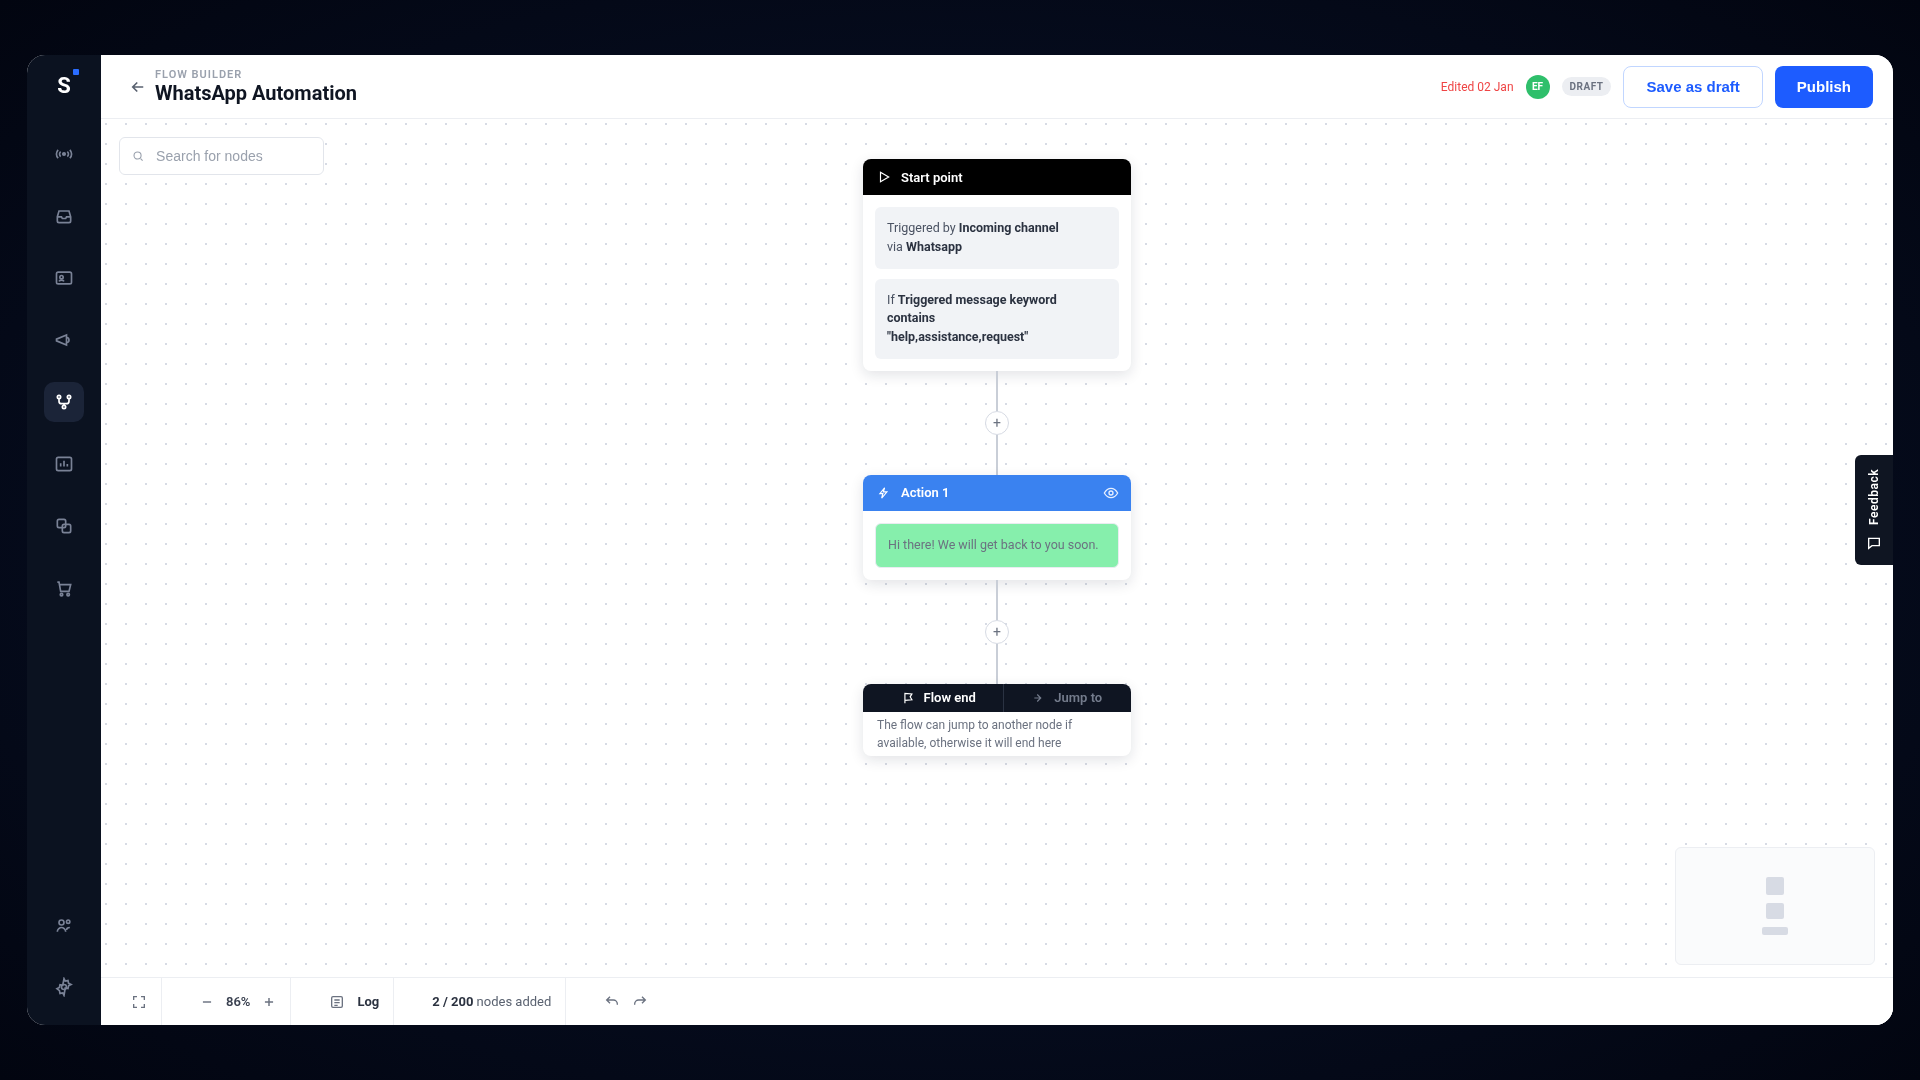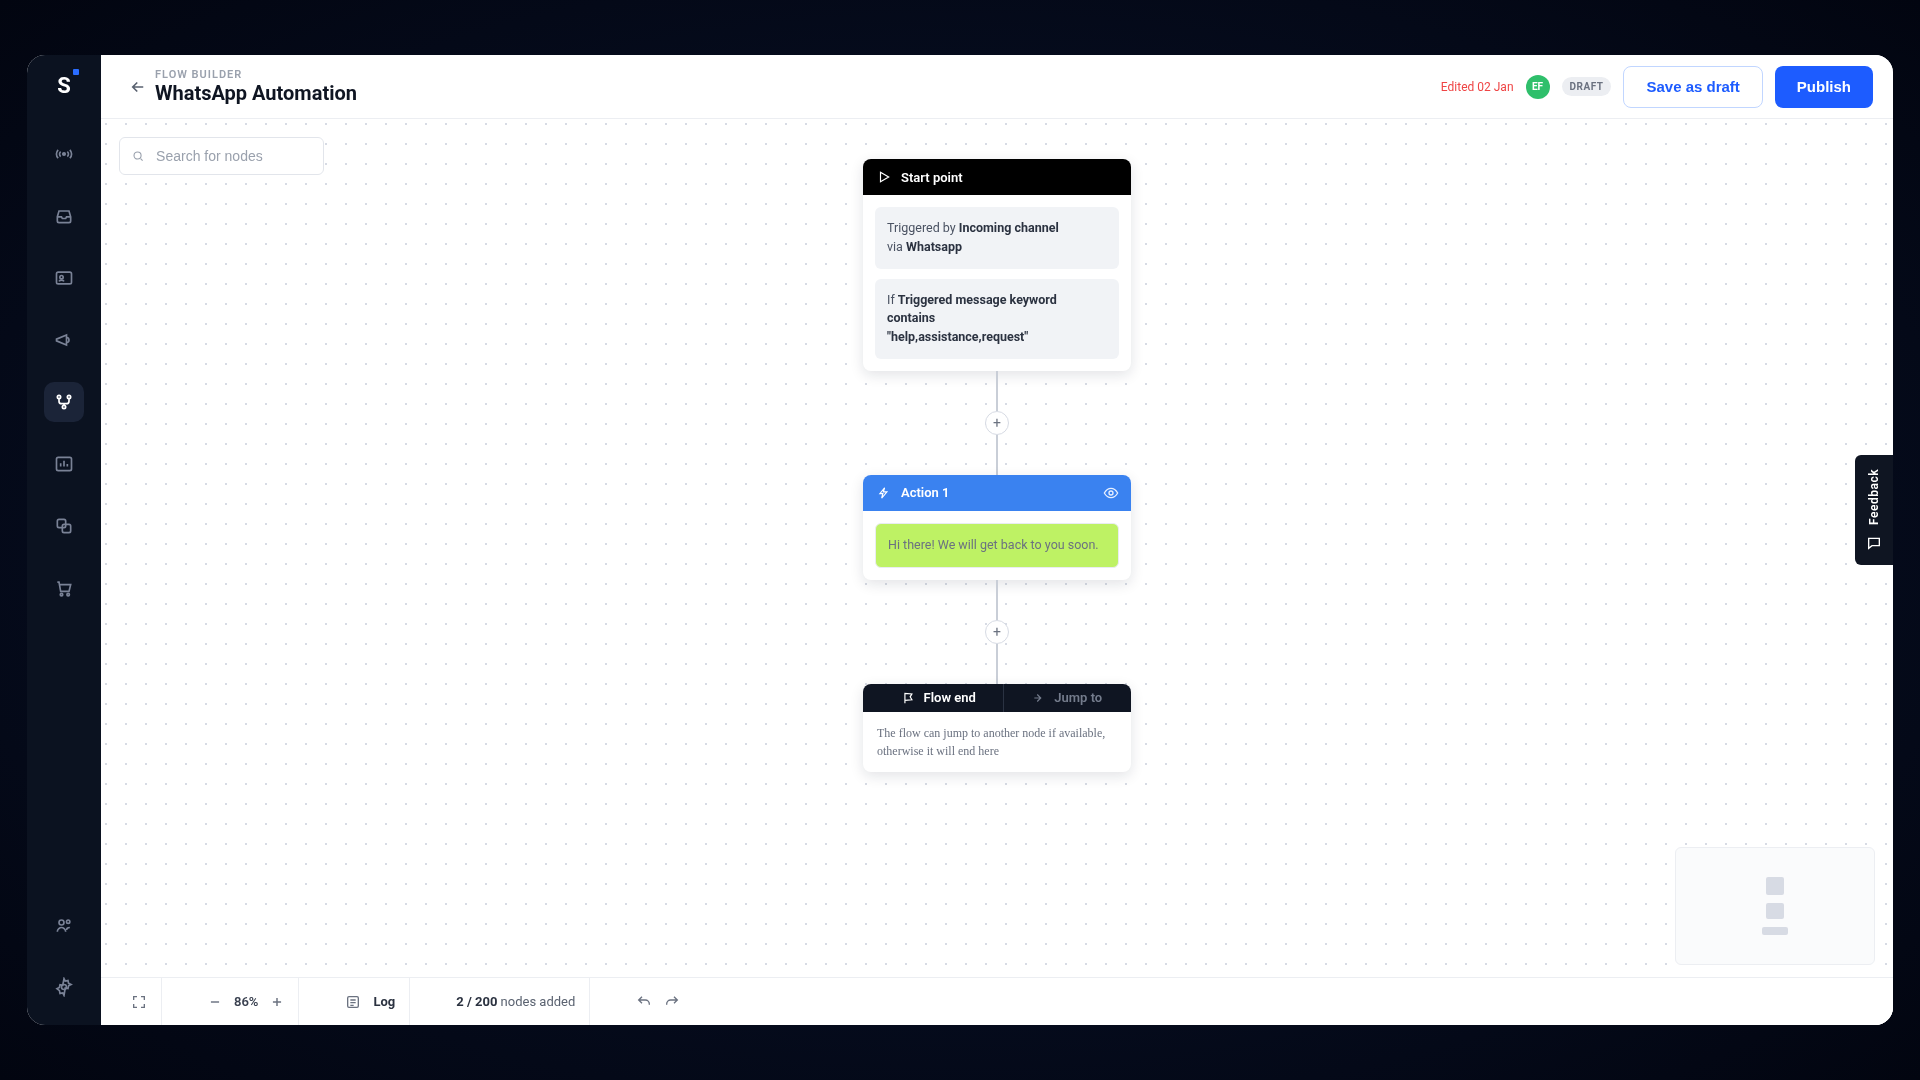--- a/index.html
+++ b/index.html
@@ -45,36 +45,36 @@
 
 .flow { position:absolute; left:50%; transform:translateX(-50%); top:40px; display:flex; flex-direction:column; align-items:center; }
 .node { width:268px; background:#fff; border-radius:8px; box-shadow:0 4px 14px rgba(15,25,50,0.12); overflow:hidden; }
 .node-header { height:36px; display:flex; align-items:center; padding:0 14px; gap:10px; color:#fff; font-size:13px; font-weight:600; }
 .nh-start { background:#000000; }
 .nh-action { background:#3a82f0; position:relative; }
 .nh-action .eye { position:absolute; right:12px; top:50%; transform:translateY(-50%); color:#e6efff; }
 .node-body { padding:12px; display:flex; flex-direction:column; gap:10px; }
 .slot { background:#f1f3f6; border-radius:6px; padding:12px; font-size:12.5px; color:#4a5262; line-height:1.5; }
 .slot .bold { font-weight:700; color:#2b3240; }
-.msg-slot { background:#bef264; border:1px solid #e9ecf1; border-radius:6px; padding:12px; font-size:12.5px; color:#6b7280; line-height:1.5; }
+.msg-slot { background:#86efac; border:1px solid #e9ecf1; border-radius:6px; padding:12px; font-size:12.5px; color:#6b7280; line-height:1.5; }
 
 .connector { width:2px; background:#c9ced7; }
 .conn-short { height:40px; }
 .conn-med { height:40px; }
 .add-btn { width:24px; height:24px; border-radius:50%; background:#fff; border:1px solid #d7dbe4; display:flex; align-items:center; justify-content:center; color:#6b7280; font-size:14px; cursor:pointer; }
 
 .end-node { width:268px; background:#fff; border-radius:8px; box-shadow:0 4px 14px rgba(15,25,50,0.12); overflow:hidden; }
 .end-tabs { height:28px; display:flex; background:#0f1522;padding-left:12px; }
 .end-tab { flex:1; display:flex; align-items:center; justify-content:center; gap:8px; font-size:13px; font-weight:600; cursor:pointer; }
 .end-tab.active { color:#fff; }
 .end-tab.inactive { color:#747c8c; border-left:1px solid #2a3242; }
-.end-body { padding:12px 14px; font-size:12px; color:#6b7280; line-height:1.5;font-family:Liberation Serif, serif; }
-
-
-.bottom-bar { position:absolute; bottom:0; left:0; right:0; height:48px; background:#fff; border-top:1px solid #eceef2; display:flex; align-items:center; padding:0 16px; gap:32px; color:#5a6270; font-size:13px; }
+.end-body { padding:4px 14px; font-size:12px; color:#6b7280; line-height:1.5; }
+
+
+.bottom-bar { position:absolute; bottom:0; left:0; right:0; height:48px; background:#fff; border-top:1px solid #eceef2; display:flex; align-items:center; padding:0 16px; gap:24px; color:#5a6270; font-size:13px; }
 .bb-group { display:flex; align-items:center; gap:12px; padding:0 14px; border-right:1px solid #eceef2; height:100%; }
 .bb-group:last-child { border-right:none; }
 .bb-icon { color:#6b7280; cursor:pointer; display:flex; align-items:center; }
 .zoom-pct { font-weight:600; color:#3a4150; }
 .log-label { font-weight:700; color:#2b3240; }
 .nodes-count .bold { font-weight:700; color:#2b3240; }
 
 
 .minimap { position:absolute; right:18px; bottom:60px; width:200px; height:118px; background:#fafbfc; border:1px solid #eceef2; border-radius:6px; display:flex; align-items:center; justify-content:center; }
 .minimap-inner { display:flex; flex-direction:column; gap:8px; align-items:center; }

